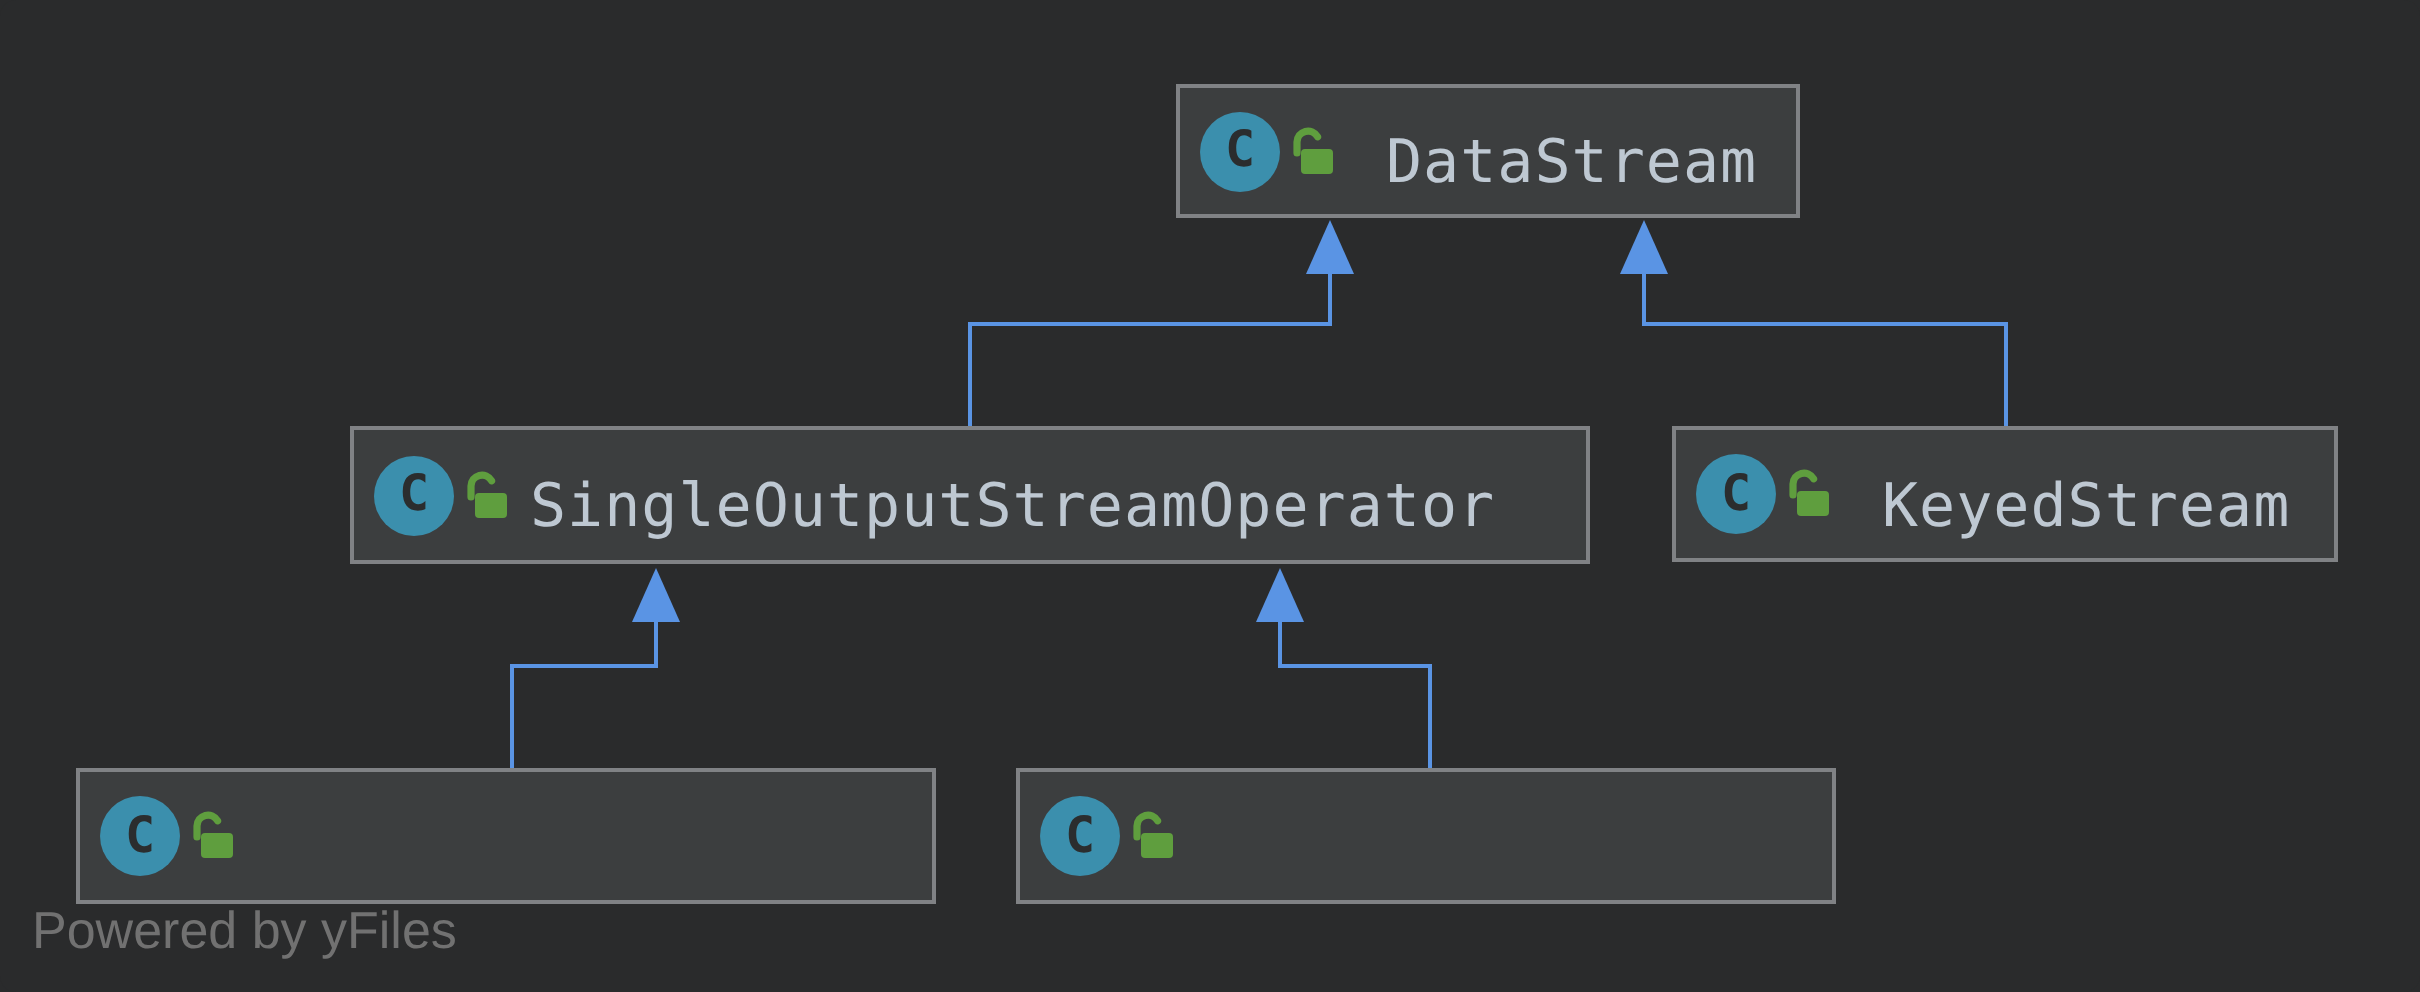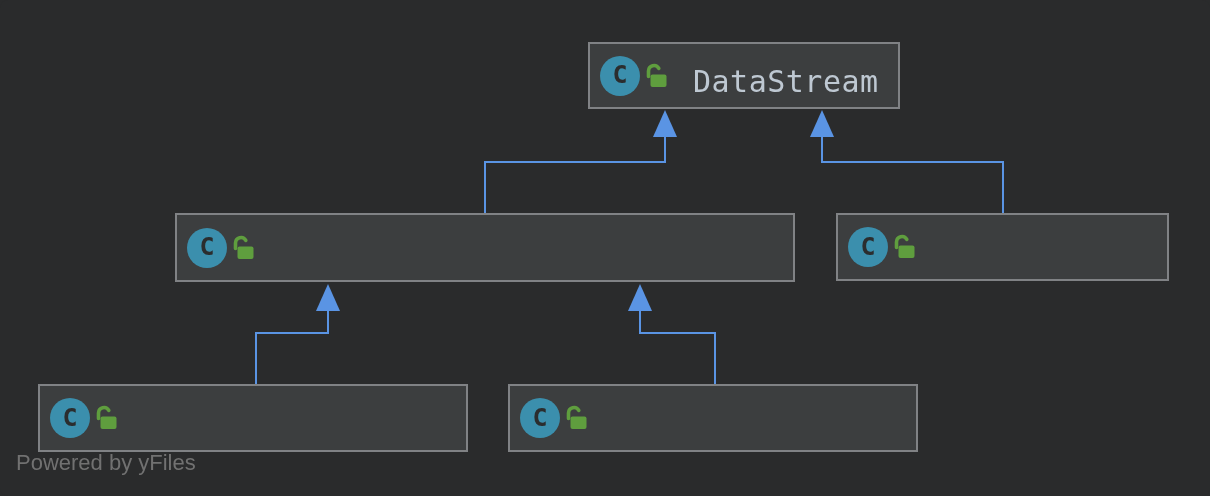--- a/index.html
+++ b/index.html
@@ -82,21 +82,21 @@
     white-space: nowrap;
     letter-spacing: 0.5px;
     margin-top: 12px;
   }
   .watermark {
     position: absolute;
     left: 16px;
     top: 450px;
     z-index: 3;
     font-family: "Liberation Sans", sans-serif;
-    font-size: 22px;
+    font-size: 26px;
     color: #717171;
   }
 </style>
 </head>
 <body>
 
 <div class="canvas">
 
   <svg class="edges-layer" width="1210" height="496" viewBox="0 0 1210 496">
 
@@ -133,30 +133,32 @@
   </div>
 
   <div class="node" style="left:175px; top:213px; width:620px; height:69px;">
     <span class="cicon">
       <span class="cletter">C</span>
     </span>
     <svg class="lock" viewBox="0 0 28 28">
       <path class="lock-shackle" d="M5.5 14.5 V9 A5.5 5.5 0 0 1 15.8 6.4"></path>
       <rect class="lock-body" x="7.5" y="12.5" width="16" height="12.5" rx="2"></rect>
     </svg>
+    <span class="label" style="left:88px">SingleOutputStreamOperator</span>
   </div>
 
   <div class="node" style="left:836px; top:213px; width:333px; height:68px;">
     <span class="cicon">
       <span class="cletter">C</span>
     </span>
     <svg class="lock" viewBox="0 0 28 28">
       <path class="lock-shackle" d="M5.5 14.5 V9 A5.5 5.5 0 0 1 15.8 6.4"></path>
       <rect class="lock-body" x="7.5" y="12.5" width="16" height="12.5" rx="2"></rect>
     </svg>
+    <span class="label" style="left:103px">KeyedStream</span>
   </div>
 
   <div class="node" style="left:38px; top:384px; width:430px; height:68px;">
     <span class="cicon">
       <span class="cletter">C</span>
     </span>
     <svg class="lock" viewBox="0 0 28 28">
       <path class="lock-shackle" d="M5.5 14.5 V9 A5.5 5.5 0 0 1 15.8 6.4"></path>
       <rect class="lock-body" x="7.5" y="12.5" width="16" height="12.5" rx="2"></rect>
     </svg>

